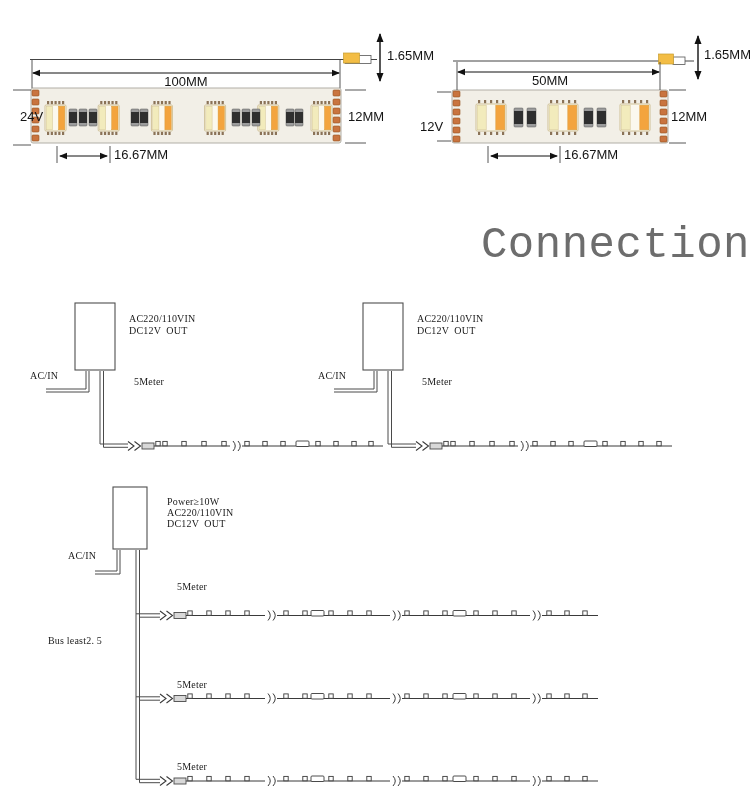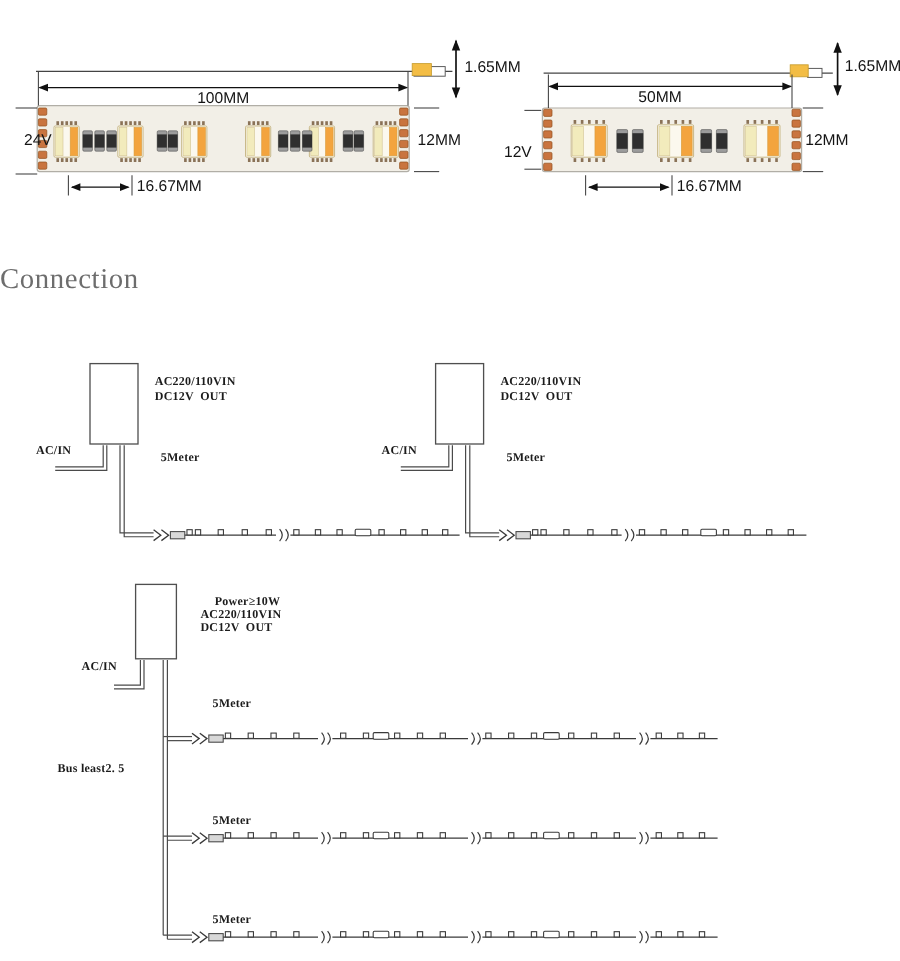--- a/index.html
+++ b/index.html
@@ -1,22 +1,22 @@
 <!DOCTYPE html>
 <html><head>
 <meta charset="utf-8">
 <style>
   html,body{margin:0;padding:0;background:#ffffff;}
   body{width:750px;height:801px;position:relative;font-family:"Liberation Sans",sans-serif;overflow:hidden;}
   #gfx{position:absolute;left:0;top:0;}
   .lbl{position:absolute;white-space:pre;line-height:1.05;}
   .dim{font-size:13px;color:#141414;}
   .dim.c{transform:translateX(-50%);}
-  .serif{font-family:"Liberation Serif",serif;font-weight:bold;font-size:10px;color:#1c1c1c;letter-spacing:.2px;}
-  .heading{position:absolute;left:0;right:0;top:220px;text-align:left;font-size:24px;color:#6d6d6d;letter-spacing:.5px;font-family:Liberation Serif, serif;}
+  .serif{font-family:"Liberation Serif",serif;font-weight:normal;font-size:10px;color:#1c1c1c;letter-spacing:.2px;}
+  .heading{position:absolute;left:0;right:0;top:220px;text-align:right;font-size:44px;color:#6d6d6d;letter-spacing:.5px;font-family:Liberation Mono, monospace;}
 </style>
 </head>
 <body>
 
 <svg id="gfx" width="750" height="801">
     <g>
       <rect x="31" y="88" width="310" height="55" fill="#f2efe7" stroke="#b1aea6" stroke-width="1" rx="2"></rect>
       <rect x="32" y="90" width="7" height="6" fill="#c9743f" stroke="#94511f" stroke-width="0.6" rx="1"></rect>
       <rect x="32" y="99" width="7" height="6" fill="#c9743f" stroke="#94511f" stroke-width="0.6" rx="1"></rect>
       <rect x="32" y="108" width="7" height="6" fill="#c9743f" stroke="#94511f" stroke-width="0.6" rx="1"></rect>
@@ -415,20 +415,20 @@
 <span class="lbl serif" style="left:129px;top:314px;">AC220/110VIN</span>
 <span class="lbl serif" style="left:129px;top:326px;">DC12V  OUT</span>
 <span class="lbl serif" style="left:30px;top:371px;">AC/IN</span>
 <span class="lbl serif" style="left:134px;top:377px;">5Meter</span>
 
 <span class="lbl serif" style="left:417px;top:314px;">AC220/110VIN</span>
 <span class="lbl serif" style="left:417px;top:326px;">DC12V  OUT</span>
 <span class="lbl serif" style="left:318px;top:371px;">AC/IN</span>
 <span class="lbl serif" style="left:422px;top:377px;">5Meter</span>
 
-<span class="lbl serif" style="left:167px;top:497px;margin-left:12px;">Power≥10W</span>
+<span class="lbl serif" style="left:167px;top:497px;">Power≥10W</span>
 <span class="lbl serif" style="left:167px;top:508px;">AC220/110VIN</span>
 <span class="lbl serif" style="left:167px;top:519px;">DC12V  OUT</span>
 <span class="lbl serif" style="left:68px;top:551px;">AC/IN</span>
 <span class="lbl serif" style="left:48px;top:636px;text-align:right;">Bus least2. 5</span>
 <span class="lbl serif" style="left:177px;top:582px;">5Meter</span>
 <span class="lbl serif" style="left:177px;top:680px;">5Meter</span>
 <span class="lbl serif" style="left:177px;top:762px;">5Meter</span>
 
 </body></html>

